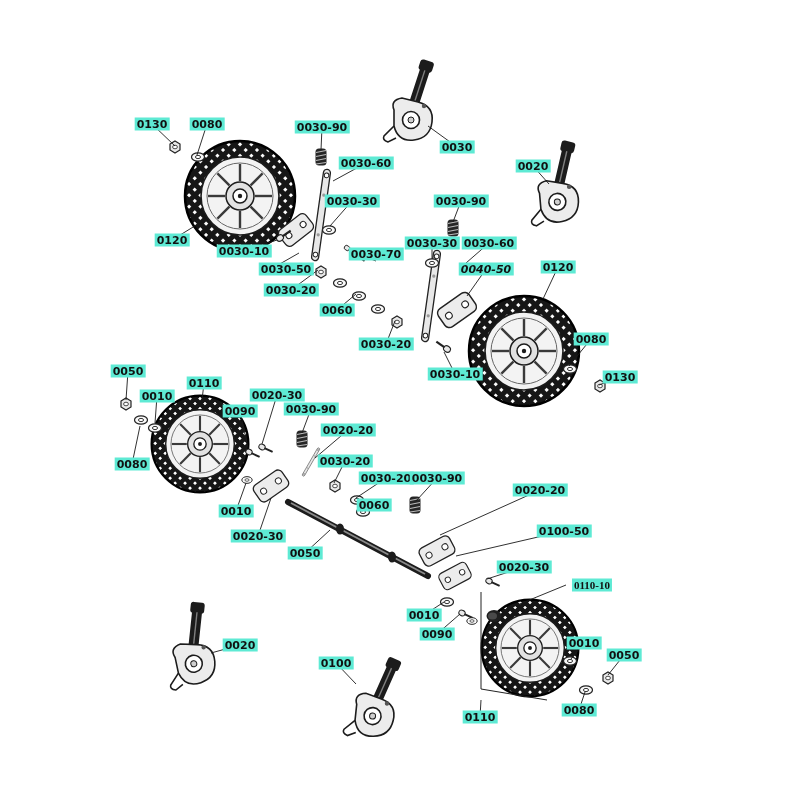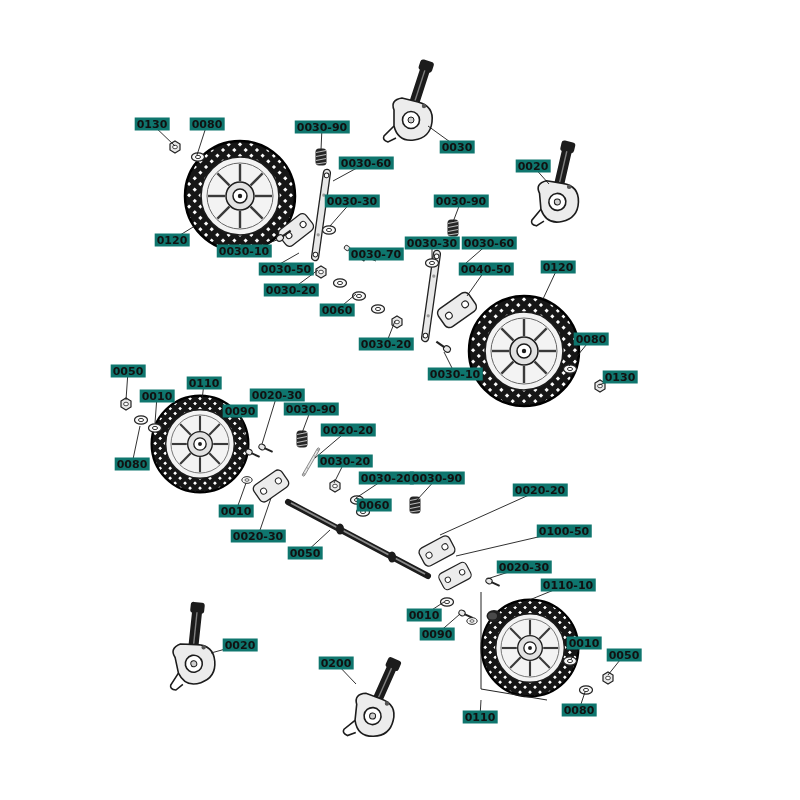--- a/index.html
+++ b/index.html
@@ -4,21 +4,21 @@
 <style>
   html,body{margin:0;padding:0;background:#ffffff;}
   #stage{position:relative;width:800px;height:800px;background:#ffffff;overflow:hidden;
          font-family:"DejaVu Sans","Liberation Sans",sans-serif;}
   #diagram-svg{position:absolute;left:0;top:0;}
   .callout{
     position:absolute;
     transform:translate(-50%,-50%);
     font:bold 11px "DejaVu Sans","Liberation Sans",sans-serif;
     color:#111111;
-    background:#0f766e;
+    background:#5eead4;
     padding:0 2px;
     white-space:nowrap;
     line-height:13px;
   }
   #leaders line{stroke:#1a1a1a;stroke-width:0.9;}
 </style>
 </head>
 <body>
 
 <div id="stage">
@@ -231,21 +231,21 @@
     <div class="callout" style="left: 352px; top: 201px;">0030-30</div>
     <div class="callout" style="left: 172px; top: 240px;">0120</div>
     <div class="callout" style="left: 244px; top: 251px;">0030-10</div>
     <div class="callout" style="left: 271px; top: 269px; margin-left: 15px;">0030-50</div>
     <div class="callout" style="left: 376px; top: 254px;">0030-70</div>
     <div class="callout" style="left: 291px; top: 290px;">0030-20</div>
     <div class="callout" style="left: 337px; top: 310px;">0060</div>
     <div class="callout" style="left: 461px; top: 201px;">0030-90</div>
     <div class="callout" style="left: 432px; top: 243px;">0030-30</div>
     <div class="callout" style="left: 489px; top: 243px;">0030-60</div>
-    <div class="callout" style="left: 486px; top: 269px;">0040-50</div>
+    <div class="callout" style="left: 486px; top: 269px; font-style: italic;">0040-50</div>
     <div class="callout" style="left: 558px; top: 267px;">0120</div>
     <div class="callout" style="left: 386px; top: 344px;">0030-20</div>
     <div class="callout" style="left: 455px; top: 374px;">0030-10</div>
     <div class="callout" style="left: 591px; top: 339px;">0080</div>
     <div class="callout" style="left: 620px; top: 377px;">0130</div>
     <div class="callout" style="left: 128px; top: 371px;">0050</div>
     <div class="callout" style="left: 157px; top: 396px;">0010</div>
     <div class="callout" style="left: 204px; top: 383px;">0110</div>
     <div class="callout" style="left: 240px; top: 411px;">0090</div>
     <div class="callout" style="left: 277px; top: 395px;">0020-30</div>
@@ -255,22 +255,22 @@
     <div class="callout" style="left: 345px; top: 461px;">0030-20</div>
     <div class="callout" style="left: 386px; top: 478px;">0030-20</div>
     <div class="callout" style="left: 374px; top: 505px;">0060</div>
     <div class="callout" style="left: 437px; top: 478px;">0030-90</div>
     <div class="callout" style="left: 540px; top: 490px;">0020-20</div>
     <div class="callout" style="left: 236px; top: 511px;">0010</div>
     <div class="callout" style="left: 258px; top: 536px;">0020-30</div>
     <div class="callout" style="left: 305px; top: 553px;">0050</div>
     <div class="callout" style="left: 564px; top: 531px;">0100-50</div>
     <div class="callout" style="left: 524px; top: 567px;">0020-30</div>
-    <div class="callout" style="left: 568px; top: 585px;">0110-10</div>
+    <div class="callout" style="left: 592px; top: 585px; font-family: Liberation Serif, serif;">0110-10</div>
     <div class="callout" style="left: 424px; top: 615px;">0010</div>
     <div class="callout" style="left: 437px; top: 634px;">0090</div>
     <div class="callout" style="left: 240px; top: 645px;">0020</div>
     <div class="callout" style="left: 584px; top: 643px;">0010</div>
-    <div class="callout" style="left: 336px; top: 663px;">0200</div>
+    <div class="callout" style="left: 336px; top: 663px;">0100</div>
     <div class="callout" style="left: 624px; top: 655px;">0050</div>
     <div class="callout" style="left: 480px; top: 717px;">0110</div>
     <div class="callout" style="left: 579px; top: 710px;">0080</div>
   </div>
 
 </body></html>

